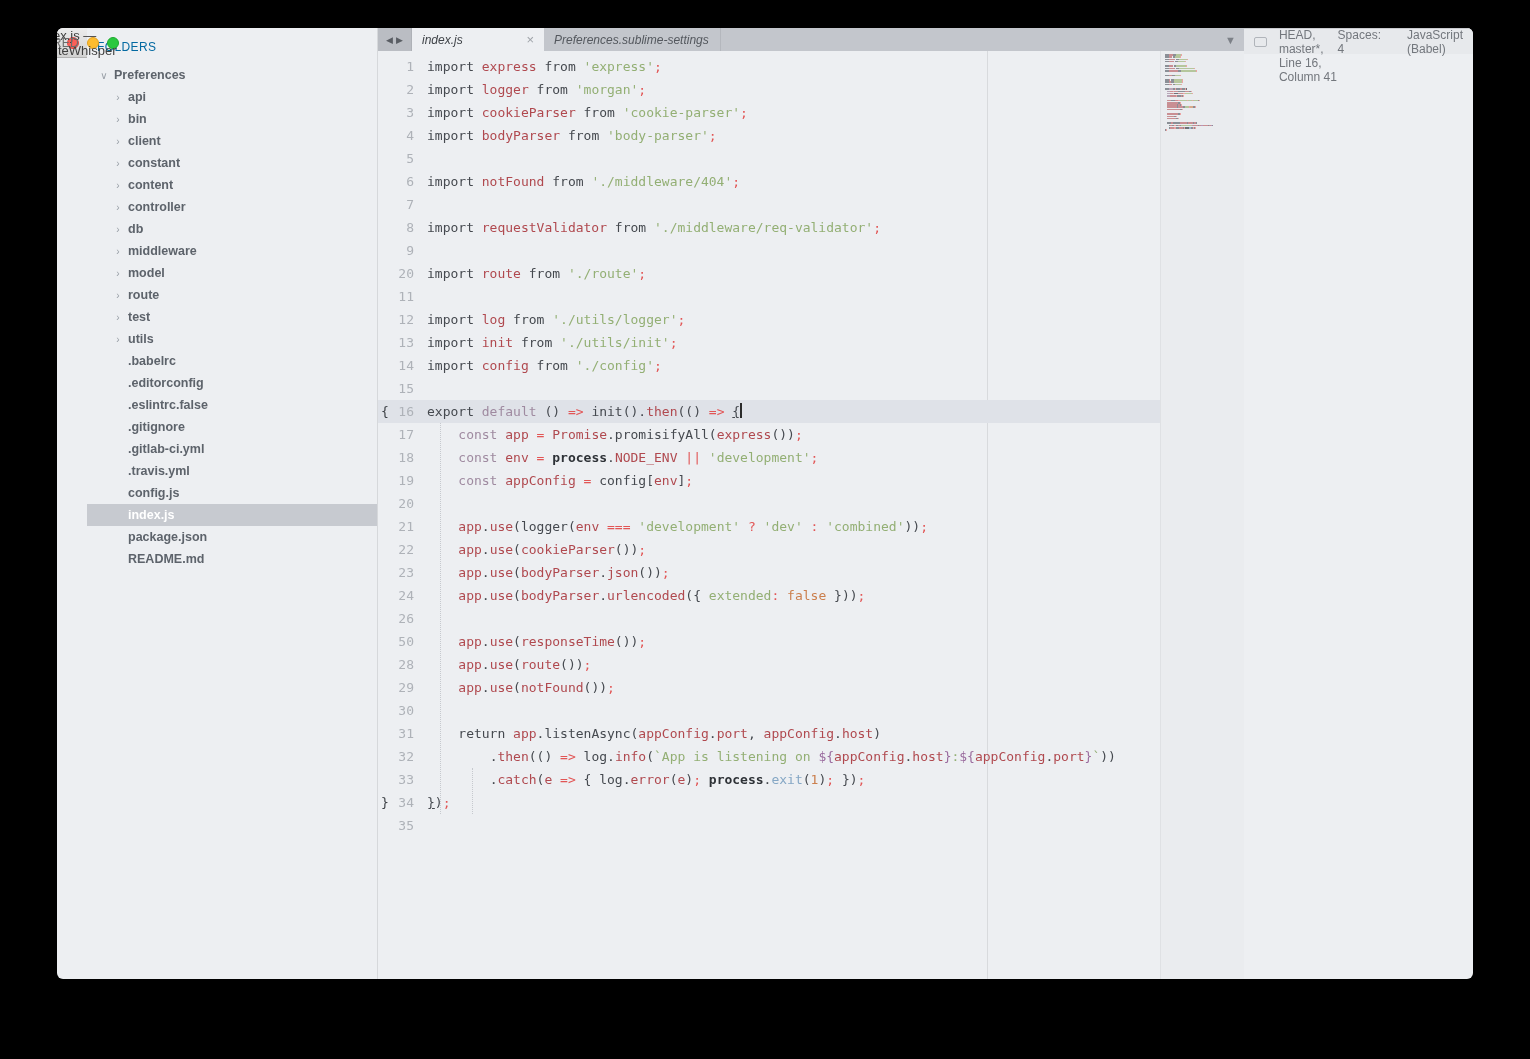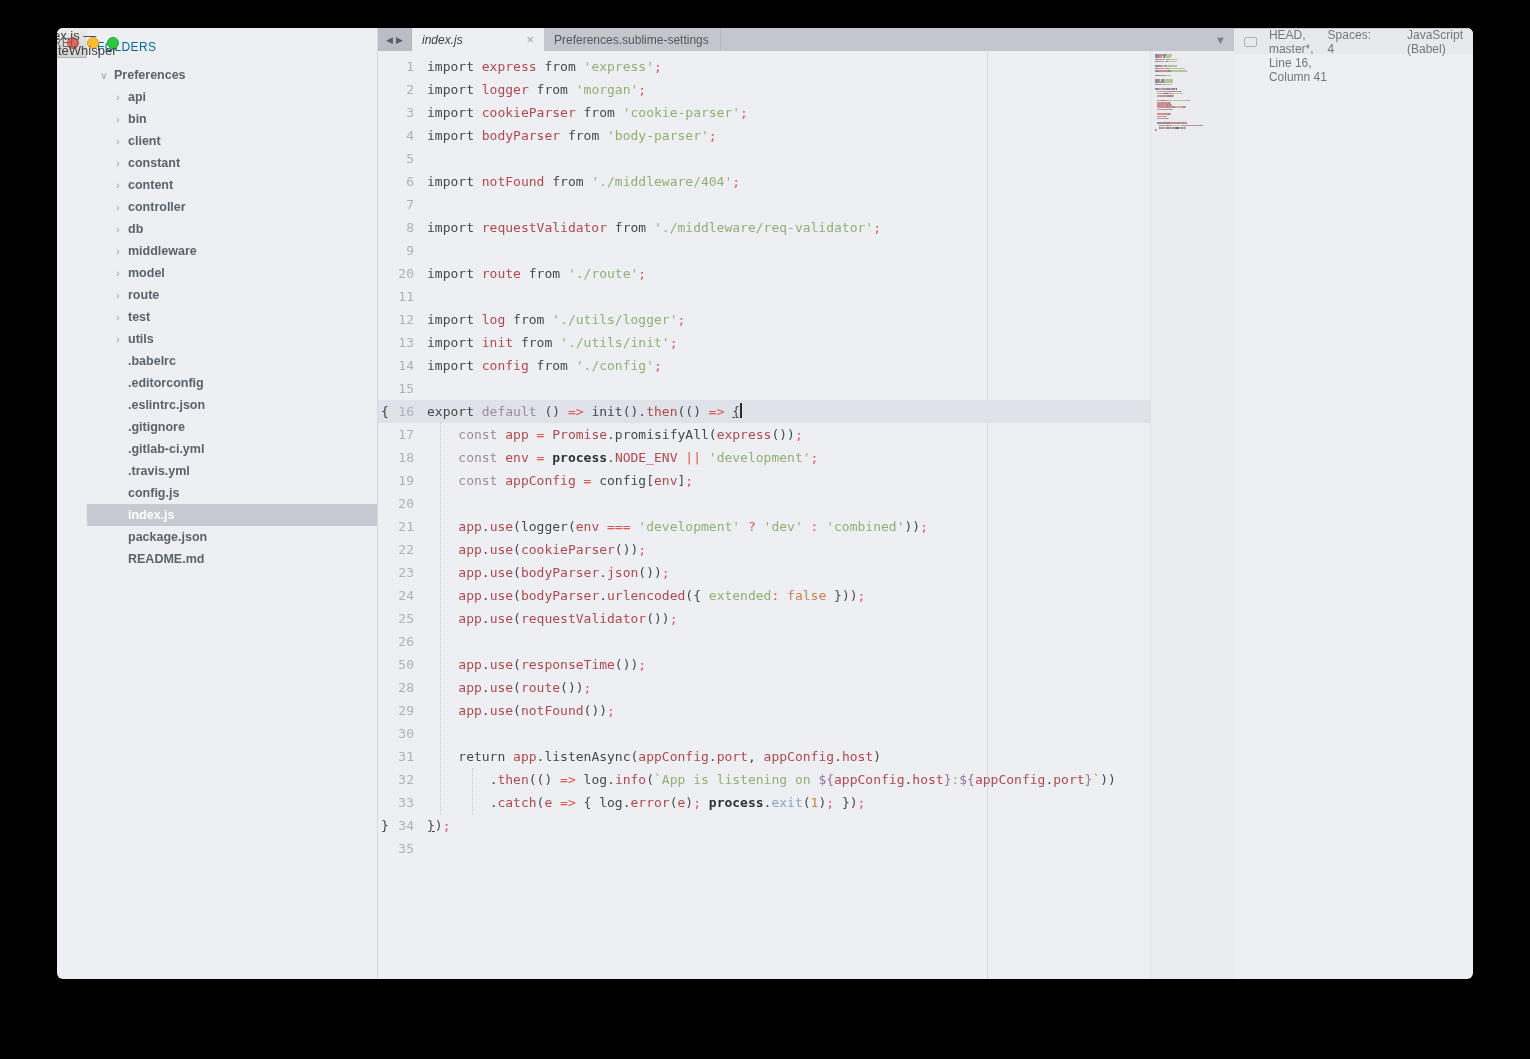--- a/index.html
+++ b/index.html
@@ -48,21 +48,21 @@
   
   .editor-col { flex:1; display:flex; flex-direction:column; min-width:0; }
 
   
   .tabbar { height:23px; flex:0 0 23px; background:#c3c6cc; display:flex; align-items:stretch; position:relative; }
   .tab-arrows { width:34px; display:flex; align-items:center; justify-content:center; gap:3px;
                 background:#babdc3; border-right:1px solid #aeb1b7; color:#595d63; font-size:9px; }
   .tab { display:flex; align-items:center; font-size:12px; padding:0 10px; position:relative; }
   .tab.active { background:#edeff2; color:#3f4348; font-style:italic; width:132px; }
   .tab.active .tab-close { margin-left:auto; color:#9ea2a8; font-style:normal; font-size:13px; }
-  .tab.inactive { color:#54585e; border-right:1px solid #b4b7bd; width:177px; }
+  .tab.inactive { color:#54585e; border-right:1px solid #b4b7bd; width:177px;font-style:italic; }
   .tab-overflow { position:absolute; right:8px; top:0; height:23px; display:flex;
                   align-items:center; color:#7c8087; font-size:11px; }
 
   
   .editor-body { position:relative; flex:1; background:#edeff2; overflow:hidden;
                  font-family:"DejaVu Sans Mono", monospace; font-size:13px; }
   .ruler { position:absolute; left:609px; top:0; bottom:0; width:1px; background:#d8dadd; }
   .indent-guide { position:absolute; width:0; border-left:1px dotted #c6c9ce; }
   .code-lines { position:absolute; left:0; top:4px; }
   .code-line { height:23px; line-height:23px; white-space:pre; display:flex; width:1041px; }
@@ -88,21 +88,21 @@
   .minimap { position:absolute; right:0; top:0; bottom:0; width:84px; background:#eaecef;
              border-left:1px solid #dfe1e4; padding:3px 0 0 4px; }
   .mm-line { height:1.6px; margin-bottom:0.7px; display:flex; }
   .mm-seg { height:100%; }
 
   
   .statusbar { height:26px; flex:0 0 26px; background:#e7e9ec; border-top:1px solid #c7c9cd;
                display:flex; align-items:center; font-size:12px; color:#73777d; padding:0 10px; }
   .status-ico { width:13px; height:10px; border:1px solid #b0b4ba; border-radius:2px;
                 margin-right:12px; flex:0 0 13px; }
-  .status-right { margin-left:auto; display:flex; gap:36px; }
+  .status-right { margin-left:auto; display:flex; gap:26px; }
 </style>
 </head>
 <body>
 
 <div class="window">
 
   <div class="titlebar">
     <div class="traffic">
       <div class="light red"></div>
       <div class="light yellow"></div>
@@ -173,21 +173,21 @@
             <span class="chev">›</span>
             <span>utils</span>
           </div>
           <div class="tree-row file">
             <span>.babelrc</span>
           </div>
           <div class="tree-row file">
             <span>.editorconfig</span>
           </div>
           <div class="tree-row file">
-            <span>.eslintrc.json</span>
+            <span>.eslintrc.false</span>
           </div>
           <div class="tree-row file">
             <span>.gitignore</span>
           </div>
           <div class="tree-row file">
             <span>.gitlab-ci.yml</span>
           </div>
           <div class="tree-row file">
             <span>.travis.yml</span>
           </div>
@@ -246,21 +246,20 @@
             <div class="code-line"><span class="gutter-annot"></span><span class="line-num">15</span><span class="code-text"></span></div>
             <div class="code-line current"><span class="gutter-annot">{</span><span class="line-num">16</span><span class="code-text"><span class="tk-k">export </span><span class="tk-m">default </span><span class="tk-k">() </span><span class="tk-o">=&gt; </span><span class="tk-k">init().</span><span class="tk-r">then</span><span class="tk-k">(() </span><span class="tk-o">=&gt; </span><span class="tk-u">{</span><span class="cursor"></span></span></div>
             <div class="code-line"><span class="gutter-annot"></span><span class="line-num">17</span><span class="code-text"><span class="tk-k">    </span><span class="tk-m">const </span><span class="tk-r">app </span><span class="tk-o">= </span><span class="tk-r">Promise</span><span class="tk-k">.promisifyAll(</span><span class="tk-r">express</span><span class="tk-k">())</span><span class="tk-o">;</span></span></div>
             <div class="code-line"><span class="gutter-annot"></span><span class="line-num">18</span><span class="code-text"><span class="tk-k">    </span><span class="tk-m">const </span><span class="tk-r">env </span><span class="tk-o">= </span><span class="tk-b">process</span><span class="tk-k">.</span><span class="tk-r">NODE_ENV </span><span class="tk-o">|| </span><span class="tk-s">'development'</span><span class="tk-o">;</span></span></div>
             <div class="code-line"><span class="gutter-annot"></span><span class="line-num">19</span><span class="code-text"><span class="tk-k">    </span><span class="tk-m">const </span><span class="tk-r">appConfig </span><span class="tk-o">= </span><span class="tk-k">config[</span><span class="tk-r">env</span><span class="tk-k">]</span><span class="tk-o">;</span></span></div>
             <div class="code-line"><span class="gutter-annot"></span><span class="line-num">20</span><span class="code-text"></span></div>
             <div class="code-line"><span class="gutter-annot"></span><span class="line-num">21</span><span class="code-text"><span class="tk-k">    </span><span class="tk-r">app</span><span class="tk-k">.</span><span class="tk-r">use</span><span class="tk-k">(logger(</span><span class="tk-r">env </span><span class="tk-o">=== </span><span class="tk-s">'development' </span><span class="tk-o">? </span><span class="tk-s">'dev' </span><span class="tk-o">: </span><span class="tk-s">'combined'</span><span class="tk-k">))</span><span class="tk-o">;</span></span></div>
             <div class="code-line"><span class="gutter-annot"></span><span class="line-num">22</span><span class="code-text"><span class="tk-k">    </span><span class="tk-r">app</span><span class="tk-k">.</span><span class="tk-r">use</span><span class="tk-k">(</span><span class="tk-r">cookieParser</span><span class="tk-k">())</span><span class="tk-o">;</span></span></div>
             <div class="code-line"><span class="gutter-annot"></span><span class="line-num">23</span><span class="code-text"><span class="tk-k">    </span><span class="tk-r">app</span><span class="tk-k">.</span><span class="tk-r">use</span><span class="tk-k">(</span><span class="tk-r">bodyParser</span><span class="tk-k">.</span><span class="tk-r">json</span><span class="tk-k">())</span><span class="tk-o">;</span></span></div>
             <div class="code-line"><span class="gutter-annot"></span><span class="line-num">24</span><span class="code-text"><span class="tk-k">    </span><span class="tk-r">app</span><span class="tk-k">.</span><span class="tk-r">use</span><span class="tk-k">(</span><span class="tk-r">bodyParser</span><span class="tk-k">.</span><span class="tk-r">urlencoded</span><span class="tk-k">({ </span><span class="tk-s">extended</span><span class="tk-o">: </span><span class="tk-n">false</span><span class="tk-k"> }))</span><span class="tk-o">;</span></span></div>
-            <div class="code-line"><span class="gutter-annot"></span><span class="line-num">25</span><span class="code-text"><span class="tk-k">    </span><span class="tk-r">app</span><span class="tk-k">.</span><span class="tk-r">use</span><span class="tk-k">(</span><span class="tk-r">requestValidator</span><span class="tk-k">())</span><span class="tk-o">;</span></span></div>
             <div class="code-line"><span class="gutter-annot"></span><span class="line-num">26</span><span class="code-text"></span></div>
             <div class="code-line"><span class="gutter-annot"></span><span class="line-num">50</span><span class="code-text"><span class="tk-k">    </span><span class="tk-r">app</span><span class="tk-k">.</span><span class="tk-r">use</span><span class="tk-k">(</span><span class="tk-r">responseTime</span><span class="tk-k">())</span><span class="tk-o">;</span></span></div>
             <div class="code-line"><span class="gutter-annot"></span><span class="line-num">28</span><span class="code-text"><span class="tk-k">    </span><span class="tk-r">app</span><span class="tk-k">.</span><span class="tk-r">use</span><span class="tk-k">(</span><span class="tk-r">route</span><span class="tk-k">())</span><span class="tk-o">;</span></span></div>
             <div class="code-line"><span class="gutter-annot"></span><span class="line-num">29</span><span class="code-text"><span class="tk-k">    </span><span class="tk-r">app</span><span class="tk-k">.</span><span class="tk-r">use</span><span class="tk-k">(</span><span class="tk-r">notFound</span><span class="tk-k">())</span><span class="tk-o">;</span></span></div>
             <div class="code-line"><span class="gutter-annot"></span><span class="line-num">30</span><span class="code-text"></span></div>
             <div class="code-line"><span class="gutter-annot"></span><span class="line-num">31</span><span class="code-text"><span class="tk-k">    </span><span class="tk-k">return </span><span class="tk-r">app</span><span class="tk-k">.listenAsync(</span><span class="tk-r">appConfig</span><span class="tk-k">.</span><span class="tk-r">port</span><span class="tk-k">, </span><span class="tk-r">appConfig</span><span class="tk-k">.</span><span class="tk-r">host</span><span class="tk-k">)</span></span></div>
             <div class="code-line"><span class="gutter-annot"></span><span class="line-num">32</span><span class="code-text"><span class="tk-k">        </span><span class="tk-k">.</span><span class="tk-r">then</span><span class="tk-k">(() </span><span class="tk-o">=&gt; </span><span class="tk-k">log.</span><span class="tk-r">info</span><span class="tk-k">(</span><span class="tk-s">`App is listening on </span><span class="tk-t">${</span><span class="tk-r">appConfig</span><span class="tk-k">.</span><span class="tk-r">host</span><span class="tk-t">}</span><span class="tk-s">:</span><span class="tk-t">${</span><span class="tk-r">appConfig</span><span class="tk-k">.</span><span class="tk-r">port</span><span class="tk-t">}</span><span class="tk-s">`</span><span class="tk-k">))</span></span></div>
             <div class="code-line"><span class="gutter-annot"></span><span class="line-num">33</span><span class="code-text"><span class="tk-k">        </span><span class="tk-k">.</span><span class="tk-r">catch</span><span class="tk-k">(</span><span class="tk-r">e </span><span class="tk-o">=&gt; </span><span class="tk-k">{ log.</span><span class="tk-r">error</span><span class="tk-k">(</span><span class="tk-r">e</span><span class="tk-k">)</span><span class="tk-o">; </span><span class="tk-b">process</span><span class="tk-k">.</span><span class="tk-bl">exit</span><span class="tk-k">(</span><span class="tk-n">1</span><span class="tk-k">)</span><span class="tk-o">; </span><span class="tk-k">})</span><span class="tk-o">;</span></span></div>
             <div class="code-line"><span class="gutter-annot">}</span><span class="line-num">34</span><span class="code-text"><span class="tk-u">}</span><span class="tk-k">)</span><span class="tk-o">;</span></span></div>
             <div class="code-line"><span class="gutter-annot"></span><span class="line-num">35</span><span class="code-text"></span></div>

